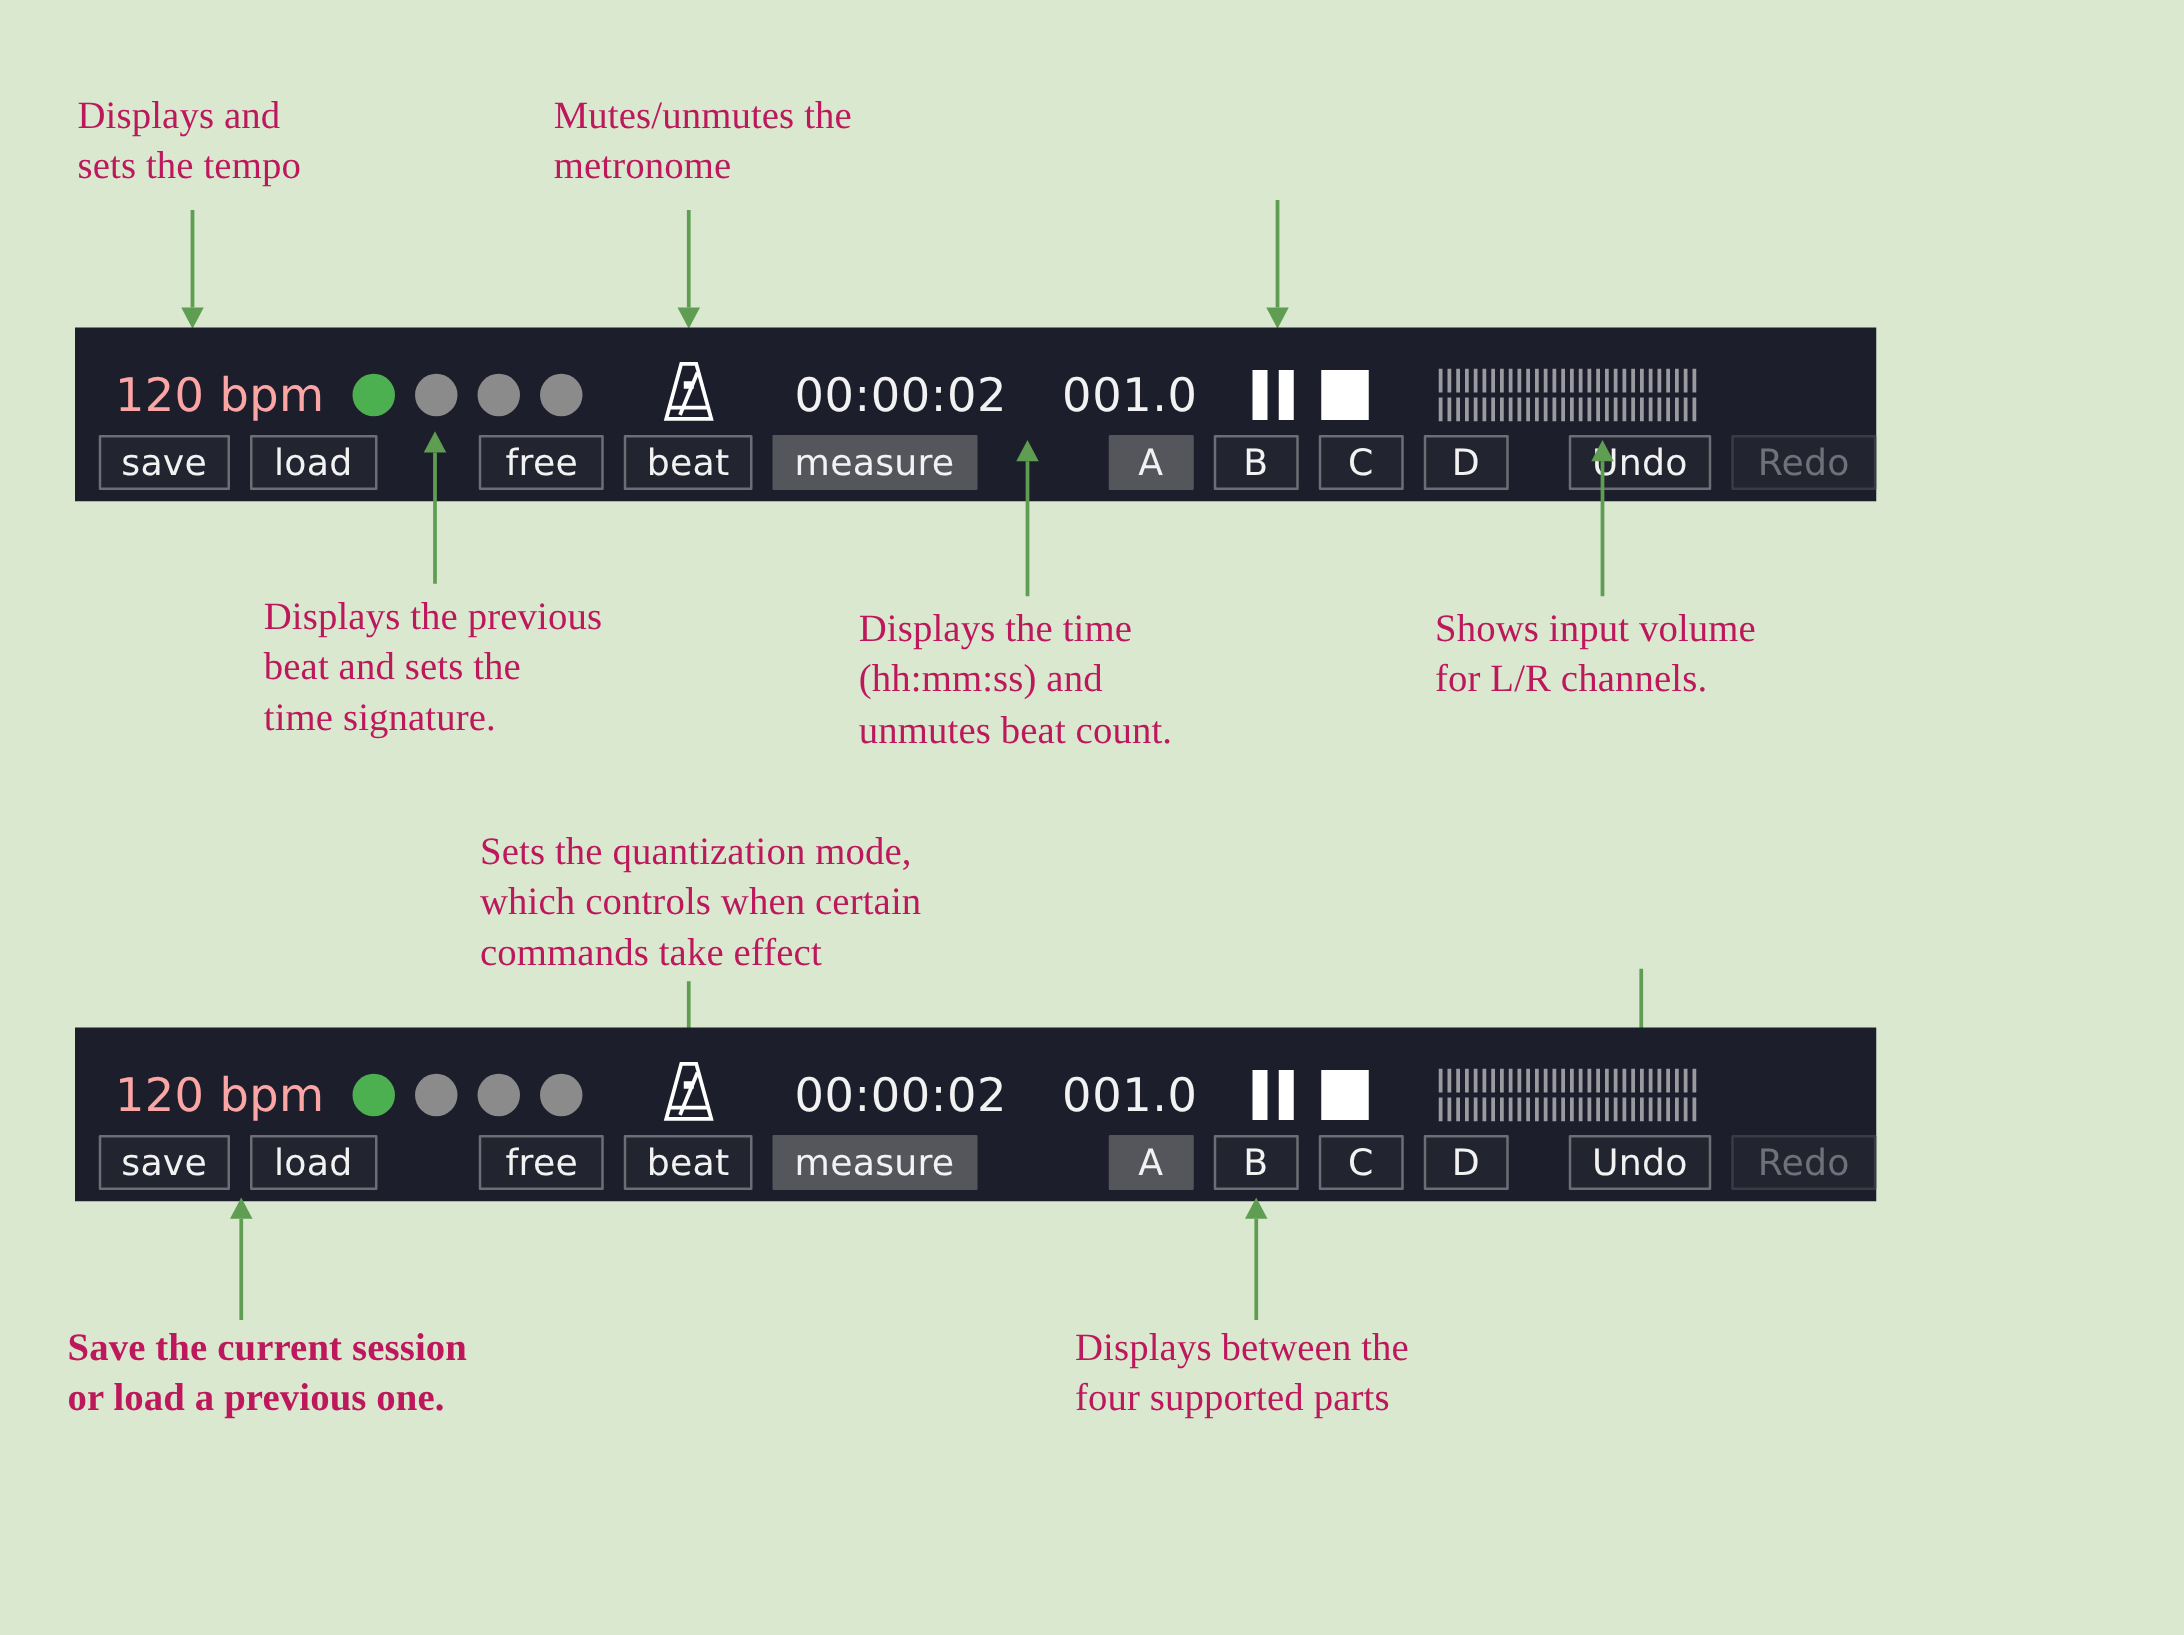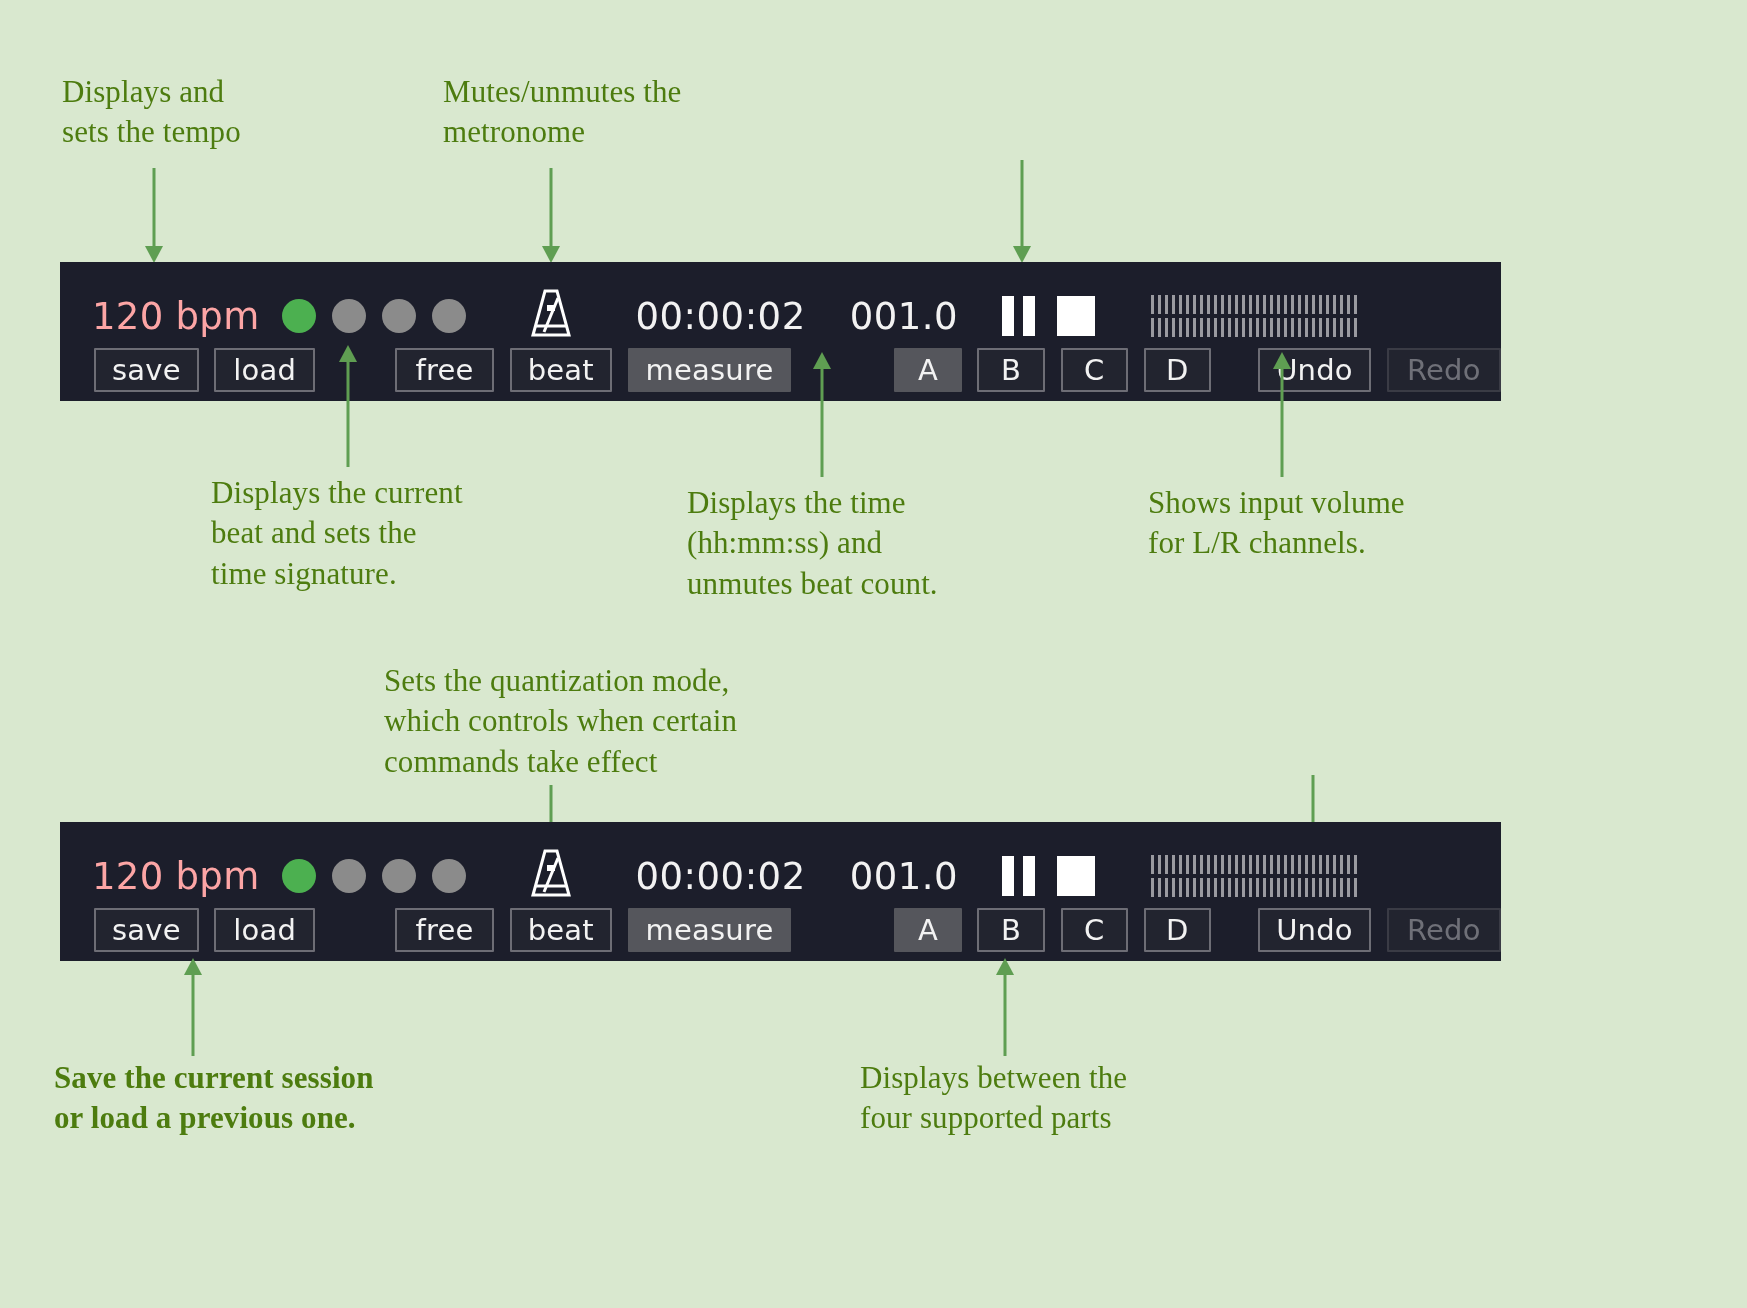--- a/index.html
+++ b/index.html
@@ -11,21 +11,21 @@
     overflow:hidden;
   }
   .stage{position:absolute;inset:0;}
 
   
   .anno{
     position:absolute;
     font-family:"Liberation Serif", serif;
     font-size:31px;
     line-height:1.30;
-    color:#4d7c0f;
+    color:#be185d;
     white-space:pre-line;
     letter-spacing:.1px;
   }
 
   
   .arrow{position:absolute;}
   .arrow .shaft{
     position:absolute;left:50%;transform:translateX(-50%);
     width:3px;background:#5f9e52;
   }
@@ -43,21 +43,21 @@
     position:absolute;
     background:#1c1e2b;
     box-sizing:border-box;
     padding:0;
   }
   .tb-row{
     position:absolute;left:0;right:0;
     display:flex;align-items:center;
   }
   .tb-row.top{top:28px;height:52px;padding-left:32px;}
-  .tb-row.bot{top:86px;height:44px;padding-left:34px;}
+  .tb-row.bot{top:86px;height:44px;padding-left:19px;}
 
   .bpm{
     color:#fca5a5;
     font-family:"DejaVu Sans", sans-serif;
     font-size:37px;
     letter-spacing:.3px;
     white-space:nowrap;
   }
 
   .leds{display:flex;align-items:center;gap:16px;margin-left:22px;}
@@ -259,21 +259,21 @@
   </div>
   <div class="arrow up" style="left:812px;top:352px;width:20px;height:125px;">
     <div class="shaft" style="top:17px;height:108px;"></div>
     <div class="head" style="top:0;"></div>
   </div>
   <div class="arrow up" style="left:1272px;top:352px;width:20px;height:125px;">
     <div class="shaft" style="top:17px;height:108px;"></div>
     <div class="head" style="top:0;"></div>
   </div>
 
-  <div class="anno" style="left:211px;top:473px;">Displays the current
+  <div class="anno" style="left:211px;top:473px;">Displays the previous
 beat and sets the
 time signature.</div>
   <div class="anno" style="left:687px;top:483px;">Displays the time
 (hh:mm:ss) and
 unmutes beat count.</div>
   <div class="anno" style="left:1148px;top:483px;">Shows input volume
 for L/R channels.</div>
 
   <div class="anno" style="left:384px;top:661px;">Sets the quantization mode,
 which controls when certain

